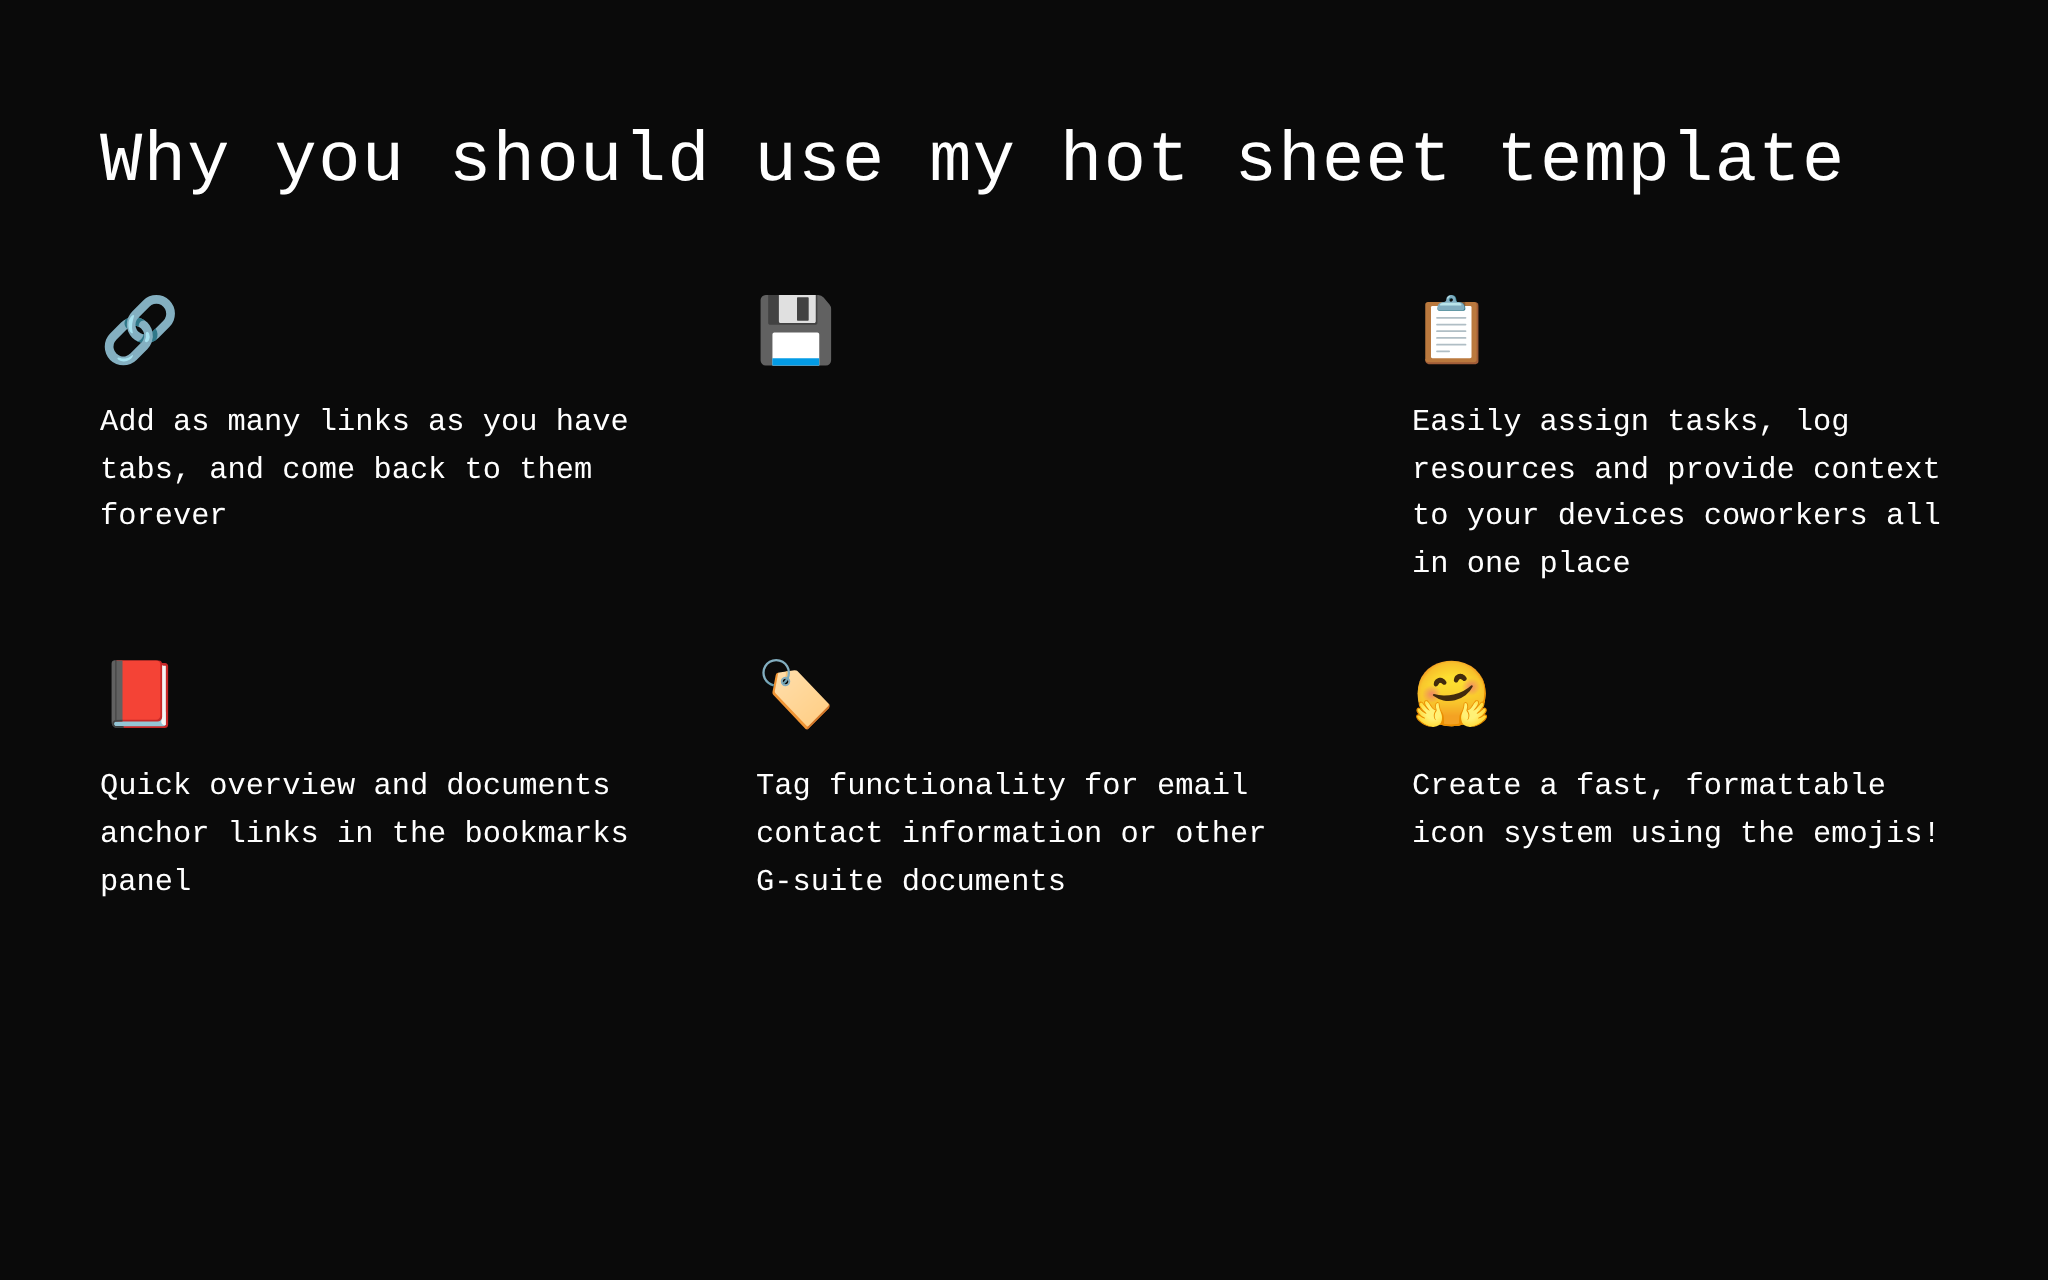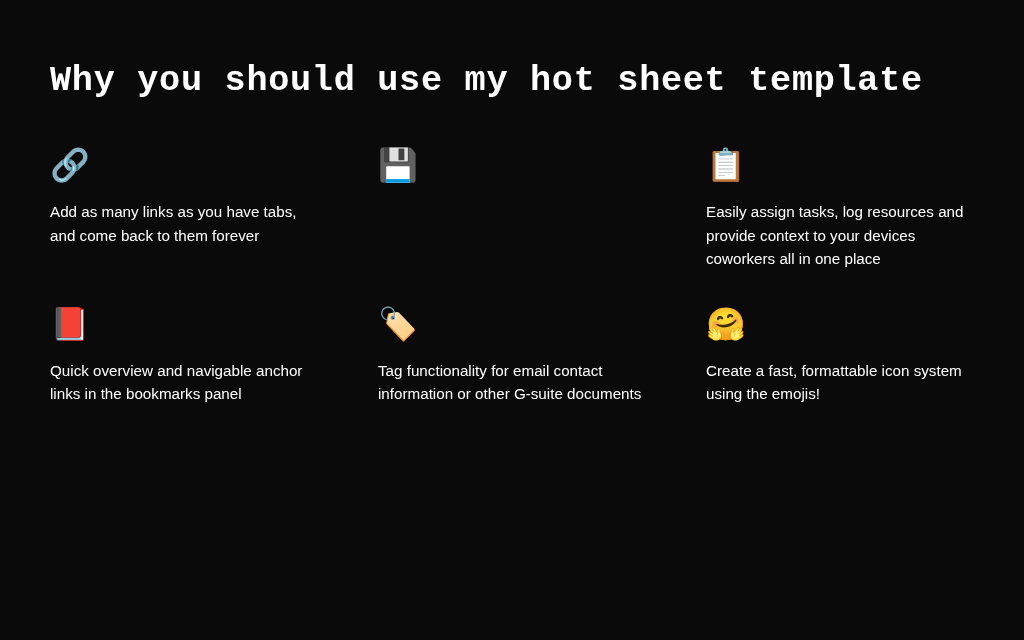--- a/index.html
+++ b/index.html
@@ -16,21 +16,21 @@
       height: 640px;
       overflow: hidden;
       display: flex;
       flex-direction: column;
       justify-content: flex-start;
       padding: 60px 50px 40px 50px;
     }
 
     h1 {
       font-size: 2.2rem;
-      font-weight: 700;
+      font-weight: 400;
       letter-spacing: 0.02em;
       margin-bottom: 50px;
       color: #ffffff;
       line-height: 1.2;
     }
 
     .grid {
       display: grid;
       grid-template-columns: 1fr 1fr 1fr;
       gap: 40px 60px;
@@ -45,21 +45,21 @@
     .icon {
       font-size: 2rem;
       line-height: 1;
       margin-bottom: 4px;
     }
 
     .feature-text {
       font-size: 0.95rem;
       line-height: 1.55;
       color: #ffffff;
-      font-family: Liberation Sans, sans-serif;
+      font-family: Liberation Mono, monospace;
       font-weight: 400;
     }
   </style>
 </head>
 <body>
 
 <h1>Why you should use my hot sheet template</h1>
 
 <div class="grid">
 <div class="feature">
@@ -68,21 +68,21 @@
     </div>
     <div class="feature">
       <span class="icon">💾</span>
     </div>
     <div class="feature">
       <span class="icon">📋</span>
       <span class="feature-text">Easily assign tasks, log resources and provide context to your devices coworkers all in one place</span>
     </div>
     <div class="feature">
       <span class="icon">📕</span>
-      <span class="feature-text">Quick overview and navigable anchor links in the bookmarks panel</span>
+      <span class="feature-text">Quick overview and documents anchor links in the bookmarks panel</span>
     </div>
     <div class="feature">
       <span class="icon">🏷️</span>
       <span class="feature-text">Tag functionality for email contact information or other G-suite documents</span>
     </div>
     <div class="feature">
       <span class="icon">🤗</span>
       <span class="feature-text">Create a fast, formattable icon system using the emojis!</span>
     </div>
   </div>

